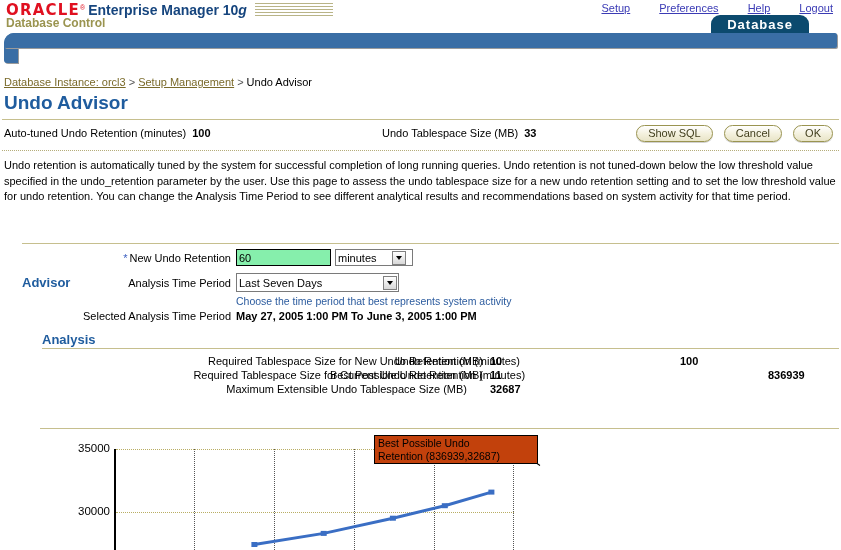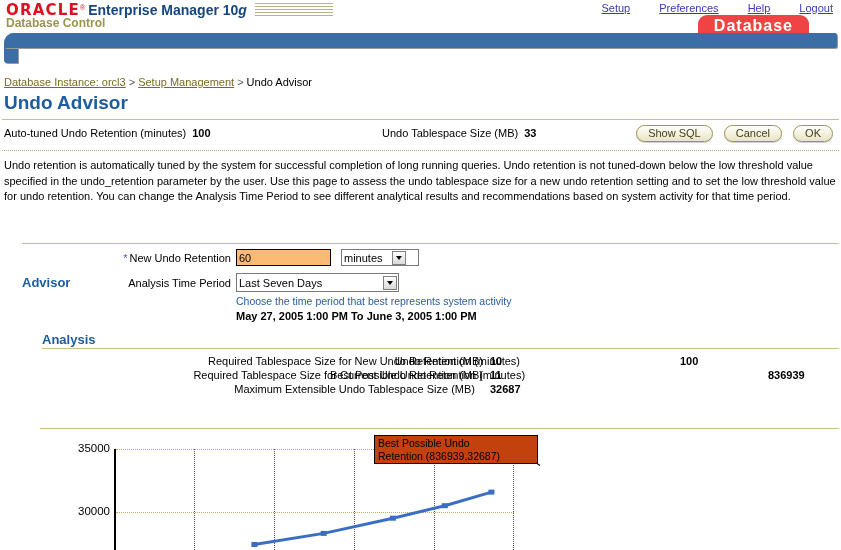--- a/index.html
+++ b/index.html
@@ -40,22 +40,22 @@
   .gnav { position: absolute; right: 8px; top: 2px; white-space: nowrap; }
   .gnav a {
     color: #3b3bb5; text-decoration: underline;
     font-size: 11px; margin-left: 26px;
   }
 
   
   .tabstrip { position: absolute; right: 32px; top: 15px; height: 18px; }
   .tab-db {
     display: inline-block; padding: 2px 16px 3px 16px;
-    background: #ef4444; color: #ffffff;
-    font-weight: bold; font-size: 16px;
+    background: #0c4a6e; color: #ffffff;
+    font-weight: bold; font-size: 13px;
     border-radius: 9px 9px 0 0;
     letter-spacing: 1px;
   }
   .banner {
     position: absolute; left: 4px; top: 33px;
     width: 833px; height: 15px;
     background: #3a6ea5;
     border-radius: 10px 2px 2px 2px;
     box-shadow: 1px 1px 0 #9b9b9b;
   }
@@ -120,21 +120,21 @@
 
   
   .frm-label {
     position: absolute; font-size: 11px; color: #000;
     text-align: right; white-space: nowrap;
   }
   .req-star { color: #3b5fc0; margin-right: 2px; }
   .txtinput {
     position: absolute;
     font-family: "Liberation Sans", sans-serif; font-size: 11px;
-    border: 1px solid #000000; background: #fdba74; color: #000;
+    border: 1px solid #000000; background: #86efac; color: #000;
     padding: 1px 2px; box-sizing: border-box;
   }
   .selectbox {
     position: absolute;
     font-family: "Liberation Sans", sans-serif; font-size: 11px;
     border: 1px solid #7a7a7a; background: #ffffff; color: #000;
     padding: 0 0 0 2px; box-sizing: border-box;
     appearance: none; -webkit-appearance: none;
   }
   .selwrap { position: absolute; }
@@ -242,47 +242,48 @@
   <div class="intro">Undo retention is automatically tuned by the system for successful completion of long running queries. Undo retention is not tuned-down below the low threshold value specified in the undo_retention parameter by the user. Use this page to assess the undo tablespace size for a new undo retention setting and to set the low threshold value for undo retention. You can change the Analysis Time Period to see different analytical results and recommendations based on system activity for that time period.</div>
 
   <div class="sec-head" style="left:22px; top:227px;margin-top:48px;">Advisor</div>
   <div class="rule-gold" style="left:22px; width:817px; top:243px;"></div>
 
   <div class="frm-label" style="left:40px; top:252px; width:191px;">
     <span class="req-star">*</span><span>New Undo Retention</span>
   </div>
   <input class="txtinput" style="left: 236px; top: 249px; width: 95px; height: 17px;" value="60">
   <div class="selwrap" style="left:333px; top:249px; width:75px; height:17px;">
-    <select class="selectbox" style="left:8px; top:0; width:78px; height:17px;">
+    <select class="selectbox" style="left:2px; top:0; width:78px; height:17px;">
       <option>minutes</option>
     </select>
     <span class="sel-arrow"></span>
   </div>
 
   <div class="frm-label" style="left:40px; top:277px; width:191px;">Analysis Time Period</div>
   <div class="selwrap" style="left:236px; top:273px; width:163px; height:19px;">
     <select class="selectbox" style="left:0; top:0; width:163px; height:19px;">
       <option>Last Seven Days</option>
     </select>
     <span class="sel-arrow" style="top:3px;"></span>
   </div>
   <div class="hint" style="left:236px; top:295px;">Choose the time period that best represents system activity</div>
 
+  <div class="frm-label" style="left:20px; top:310px; width:211px;">Selected Analysis Time Period</div>
   <div class="val-bold" style="left:236px; top:310px;">May 27, 2005 1:00 PM To June 3, 2005 1:00 PM</div>
 
   <div class="sec-head" style="left:42px; top:332px;">Analysis</div>
   <div class="rule-gold" style="left:42px; width:797px; top:348px;"></div>
 
   <div class="frm-label" style="left:20px; top:355px; width:463px;">Required Tablespace Size for New Undo Retention (MB)</div>
   <div class="val-bold" style="left:490px; top:355px;">10</div>
 
   <div class="frm-label" style="left:20px; top:369px; width:463px;">Required Tablespace Size for Current Undo Retention (MB)</div>
   <div class="val-bold" style="left:490px; top:369px;">11</div>
 
-  <div class="frm-label" style="left:12px; top:383px; width:463px;">Maximum Extensible Undo Tablespace Size (MB)</div>
+  <div class="frm-label" style="left:4px; top:383px; width:463px;">Maximum Extensible Undo Tablespace Size (MB)</div>
   <div class="val-bold" style="left:490px; top:383px;">32687</div>
 
   <div class="frm-label" style="left:330px; top:355px; width:190px;">Undo Retention (minutes)</div>
   <div class="val-bold" style="left:680px; top:355px;">100</div>
 
   <div class="frm-label" style="left:330px; top:369px; width:190px;">Best Possible Undo Retention (minutes)</div>
   <div class="val-bold" style="left:768px; top:369px;">836939</div>
 
   <div class="rule-gold" style="left:40px; width:799px; top:428px;"></div>
 

